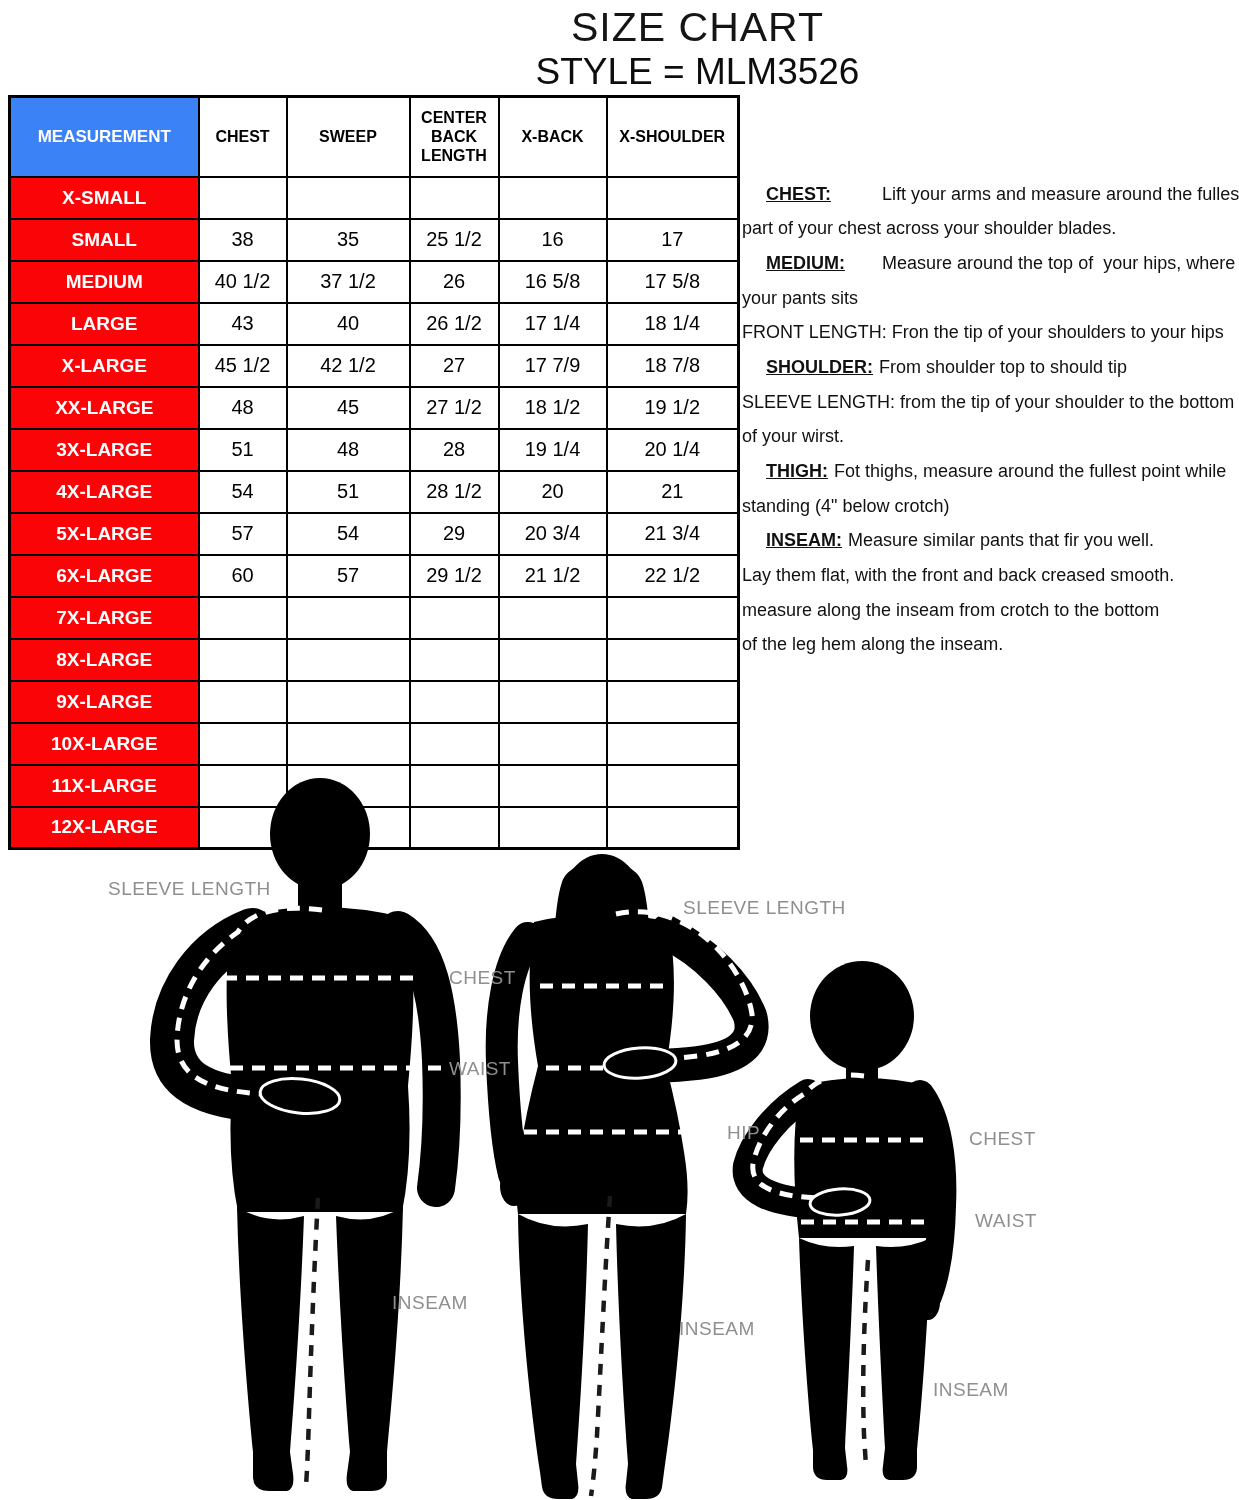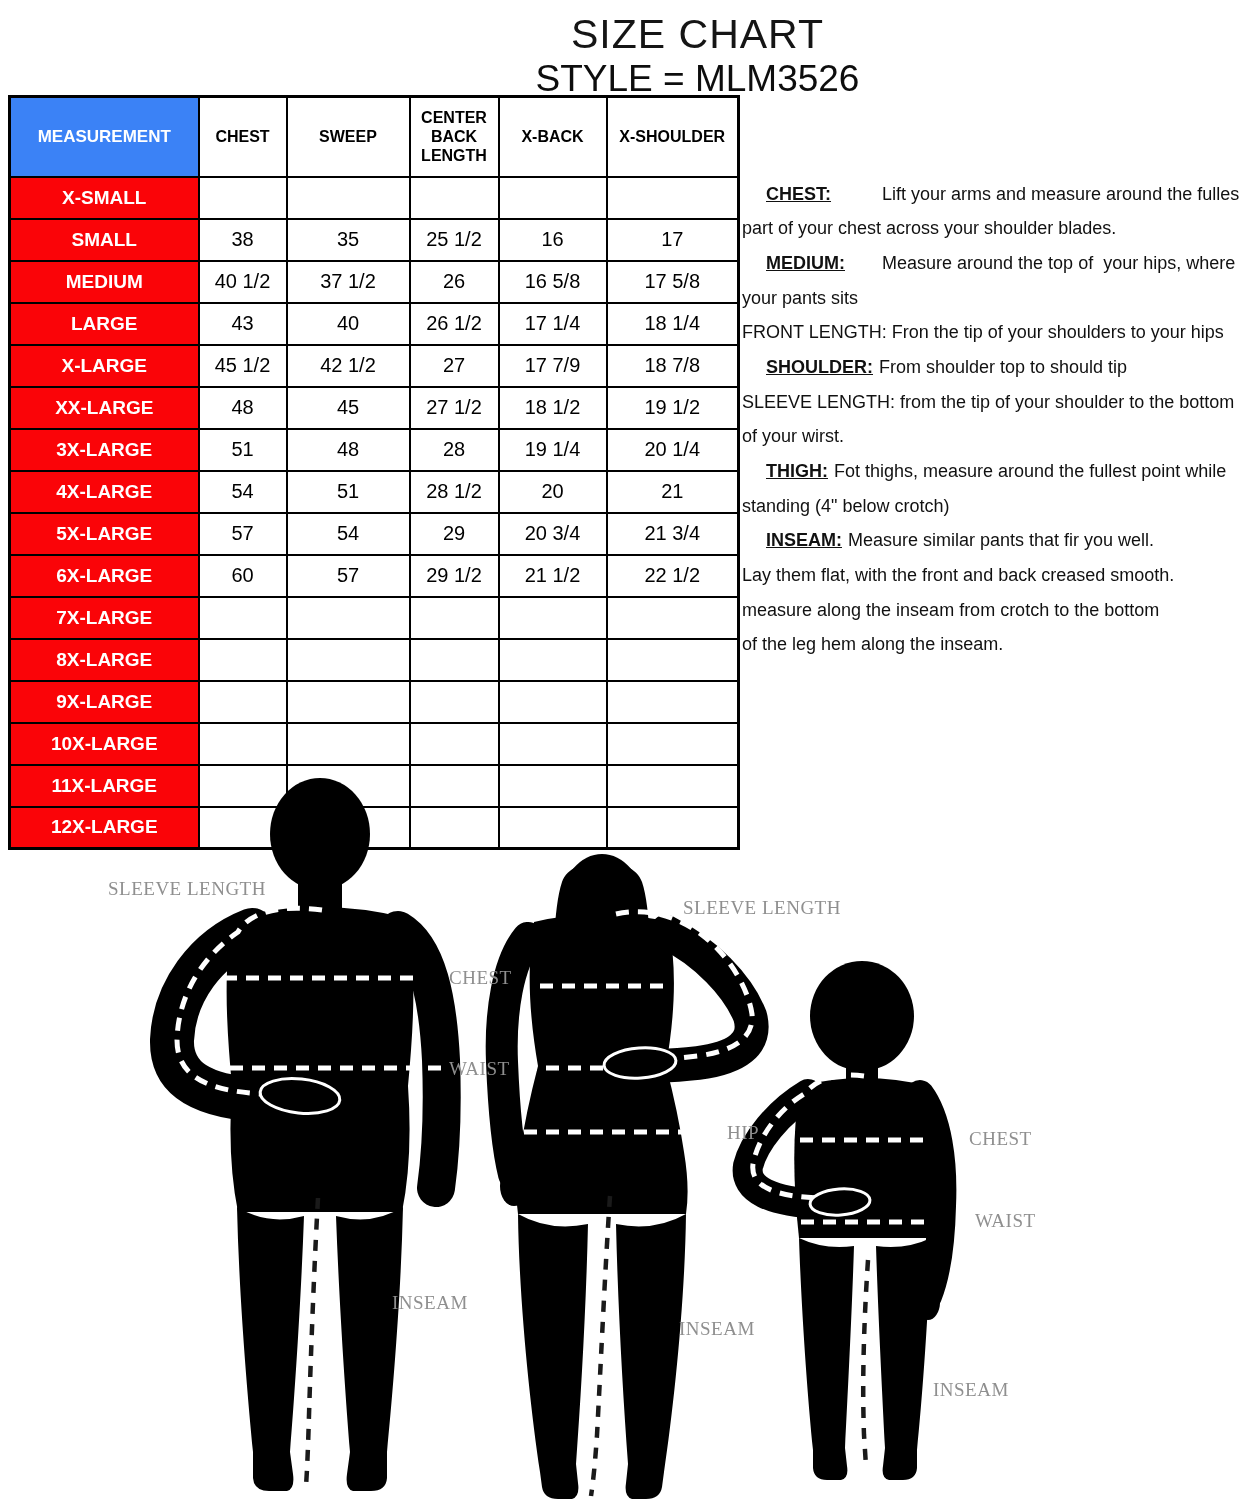--- a/index.html
+++ b/index.html
@@ -1,21 +1,21 @@
 <!DOCTYPE html>
 <html><head>
 <meta charset="utf-8">
 <style>
   html,body{margin:0;padding:0;}
   body{
     width:1239px;height:1500px;position:relative;background:#ffffff;
     font-family:"Liberation Sans",sans-serif;overflow:hidden;
   }
   
-  .title-block{position:absolute;top:11px;left:160px;width:1075px;text-align:center;}
+  .title-block{position:absolute;top:4px;left:160px;width:1075px;text-align:center;}
   .main-title{font-size:41px;font-weight:400;color:#151515;letter-spacing:1px;line-height:46px;}
   .style-line{font-size:37px;font-weight:400;color:#0d0d0d;line-height:44px;}
   
   .size-table{
     position:absolute;left:8px;top:95px;border-collapse:collapse;table-layout:fixed;
     border:3px solid #000;
   }
   .size-table th,.size-table td{
     border:2px solid #000;padding:0 2px;text-align:center;vertical-align:middle;overflow:hidden;
   }
@@ -29,21 +29,21 @@
   .instructions{position:absolute;left:742px;top:177px;width:494px;}
   .instr-line{height:34.65px;display:flex;align-items:center;font-size:18px;color:#111;white-space:pre;}
   .lab-wrap{flex:0 0 auto;}
   .lab-wrap.tabbed{min-width:140px;}
   .lab-wrap:not(.tabbed){margin-right:6px;}
   .instr-label{font-weight:700;text-decoration:underline;margin-left:24px;}
   
   .figure-area{position:absolute;left:0;top:760px;width:1239px;height:740px;}
   .figure-area svg{position:absolute;left:0;top:0;}
   .fig-label{
-    position:absolute;font-size:19px;color:#8f8f8f;letter-spacing:0.5px;white-space:nowrap;font-family:Liberation Serif, serif;
+    position:absolute;font-size:19px;color:#8f8f8f;letter-spacing:0.5px;white-space:nowrap;
   }
   .limb{fill:none;stroke:#000;stroke-linecap:round;}
   .dash-white{fill:none;stroke:#fff;stroke-width:5;stroke-dasharray:13 9;}
   .dash-black{fill:none;stroke:#1a1a1a;stroke-width:4.5;stroke-dasharray:11 10;}
   .hand{fill:#000;stroke:#fff;stroke-width:3;}
 </style>
 </head>
 <body>
 
 <div class="page">

